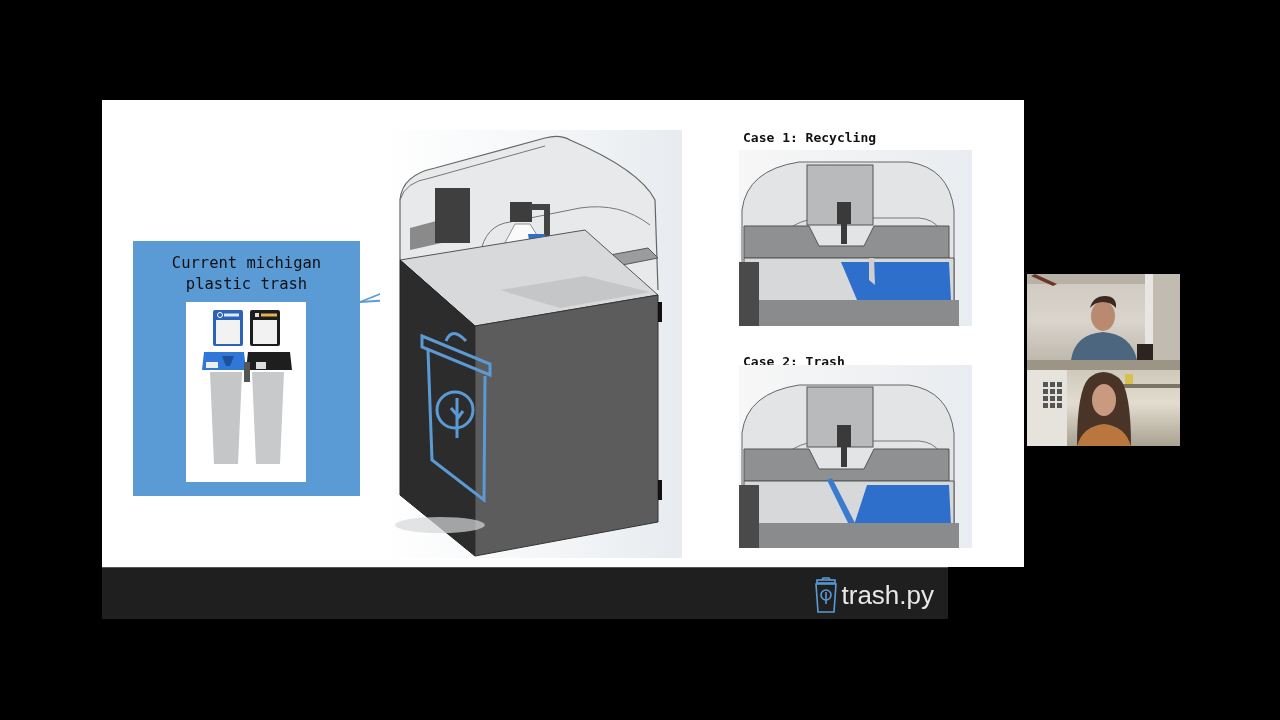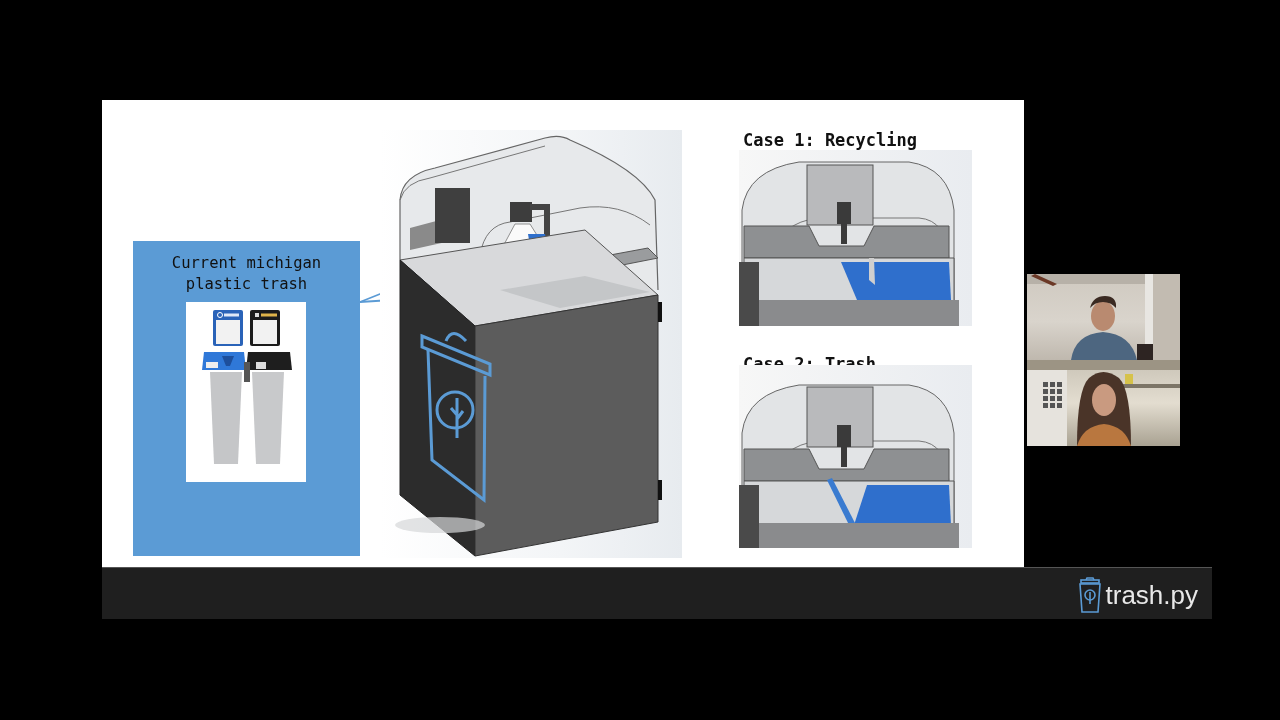--- a/index.html
+++ b/index.html
@@ -1,23 +1,23 @@
 <!DOCTYPE html>
 <html><head>
 <meta charset="utf-8">
 <style>
   html, body { margin:0; padding:0; }
   body { width:1280px; height:720px; background:#000; position:relative; overflow:hidden; font-family:"Liberation Sans", sans-serif; }
   .slide { position:absolute; left:102px; top:100px; width:922px; height:467px; background:#ffffff; overflow:hidden; }
-  .footer { position:absolute; left:102px; top:567px; width:1110px; height:52px; background:#1f1f1f; border-top:1px solid #555; box-sizing:border-box;text-decoration:underline; }
+  .footer { position:absolute; left:102px; top:567px; width:846px; height:52px; background:#1f1f1f; border-top:1px solid #555; box-sizing:border-box;text-decoration:underline; }
   .title { position:absolute; left:41px; top:54px; font-family:"DejaVu Sans Mono", monospace; font-weight:bold; font-size:26px; color:#111; letter-spacing:0.5px; }
-  .bluebox { position:absolute; left:31px; top:141px; width:227px; height:315px; background:#5b9bd5; }
+  .bluebox { position:absolute; left:31px; top:141px; width:227px; height:255px; background:#5b9bd5; }
   .bluebox-label { position:absolute; left:0; top:12px; width:100%; text-align:center; font-family:"DejaVu Sans Mono", monospace; font-size:15.5px; line-height:21px; color:#111; }
   .binphoto { position:absolute; left:53px; top:61px; width:120px; height:180px; background:#fff; }
-  .caselabel { position:absolute; font-family:"DejaVu Sans Mono", monospace; font-weight:bold; font-size:17px; color:#111; }
+  .caselabel { position:absolute; font-family:"DejaVu Sans Mono", monospace; font-weight:bold; font-size:13px; color:#111; }
   .caseimg { position:absolute; width:233px; background:linear-gradient(90deg,#f7f7f7,#e9ecf0); overflow:hidden; }
   .render { position:absolute; left:278px; top:30px; width:302px; height:428px; background:linear-gradient(90deg,#ffffff 0%,#f3f5f7 60%,#e7ebef 100%); }
   .logo { position:absolute; right:14px; top:9px; display:flex; align-items:center; gap:3px; color:#e8e8e8; font-size:26px; }
   .logo-text { font-family:"Liberation Sans", sans-serif; }
   .tile { position:absolute; left:1027px; width:153px; overflow:hidden; }
 </style>
 </head>
 <body>
 
 <div class="slide">

